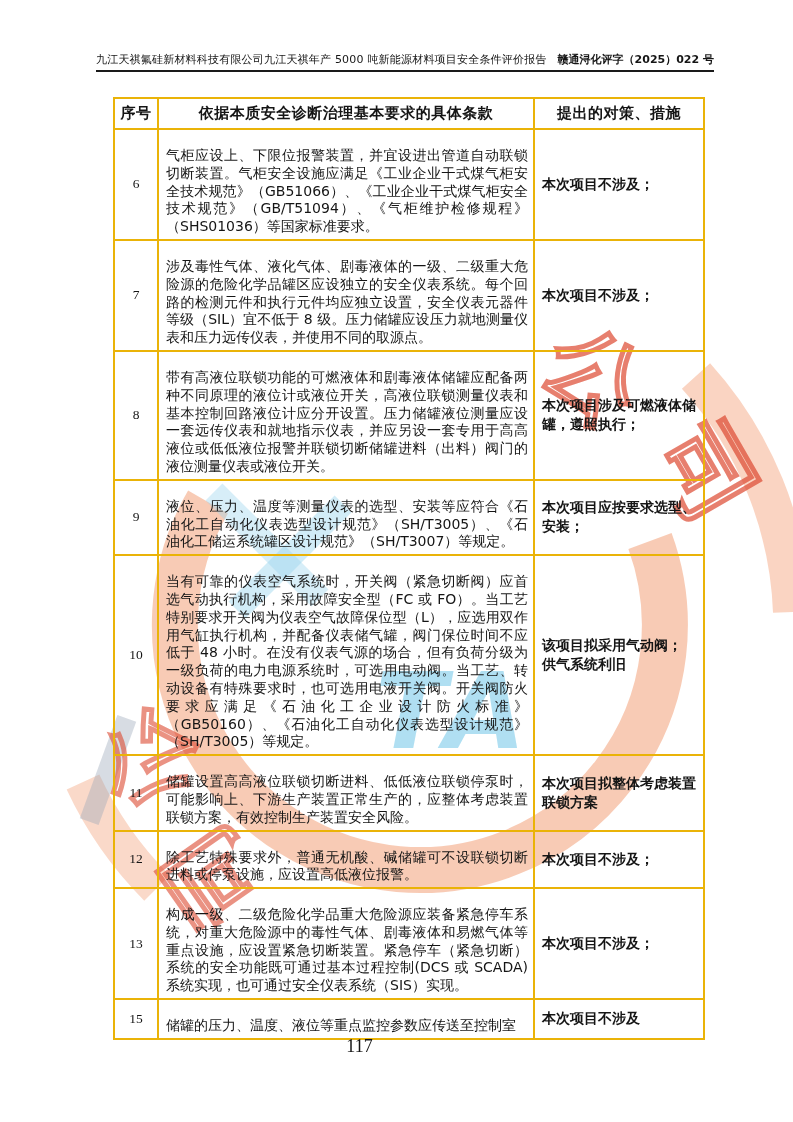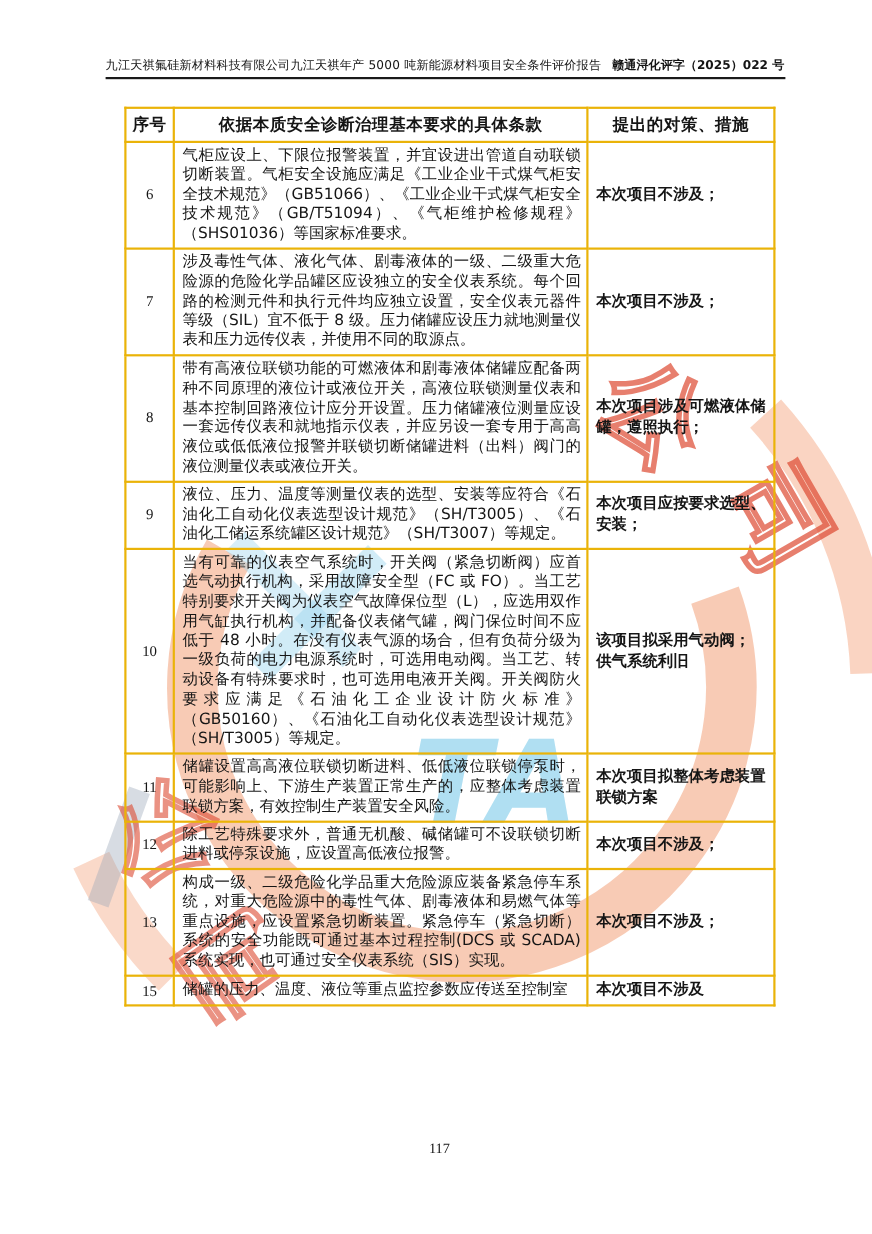--- a/index.html
+++ b/index.html
@@ -4,51 +4,51 @@
 <style>
   html,body{margin:0;padding:0;background:#e8e8e8;}
   .page{
     position:relative;width:793px;height:1122px;margin:0 auto;background:#ffffff;
     overflow:hidden;font-family:"DejaVu Sans","Liberation Sans",sans-serif;color:#151515;
   }
   .wm-svg{position:absolute;left:0;top:0;z-index:0;pointer-events:none;}
   .content{position:absolute;left:0;top:0;width:793px;height:1122px;z-index:1;}
   .doc-header{
     position:absolute;left:96px;top:53px;width:618px;
-    display:flex;justify-content:flex-start;align-items:flex-end;
+    display:flex;justify-content:space-between;align-items:flex-end;
     border-bottom:2px solid #1a1a1a;padding-bottom:3px;
     font-size:11px;line-height:14px;white-space:nowrap;
   }
   .doc-header .left{letter-spacing:0.2px;}
   .doc-header .right{font-weight:bold;margin-left:10px;}
   table.req{
     position:absolute;left:113px;top:97px;width:590px;
     border-collapse:collapse;table-layout:fixed;background:transparent;
   }
   table.req th,table.req td{border:2px solid #eab308;background:transparent;}
   table.req th{
     font-size:15px;font-weight:bold;padding:5px 2px;text-align:center;
     letter-spacing:0.5px;
   }
   col.c1{width:44px;} col.c2{width:376px;} col.c3{width:170px;}
   td.c-no{
     text-align:center;vertical-align:middle;
     font-family:"Liberation Serif","DejaVu Serif",serif;font-size:13.5px;
   }
   td.c-clause{
-    font-size:14px;line-height:17.8px;padding:3px 5px 3px 7px;
+    font-size:14px;line-height:17.8px;padding:17px 5px 3px 7px;
     text-align:justify;vertical-align:middle;
   }
   td.c-measure{
     font-size:14px;line-height:19px;padding:3px 4px 3px 7px;
     vertical-align:middle;white-space:pre-line;font-weight:bold;
   }
   .footer{
     position:absolute;left:0;top:1036px;width:719px;text-align:center;
-    font-family:"Liberation Serif","DejaVu Serif",serif;font-size:13px;padding-left:40px;
+    font-family:"Liberation Serif","DejaVu Serif",serif;font-size:18px;
   }
   .wm-char{font-size:95px;font-weight:bold;}
   .wm-logo{font-size:105px;font-weight:bold;font-style:italic;letter-spacing:6px;}
 </style>
 </head>
 <body>
 
 <div class="page">
 
   <svg class="wm-svg" width="793" height="1122" viewBox="0 0 793 1122">

